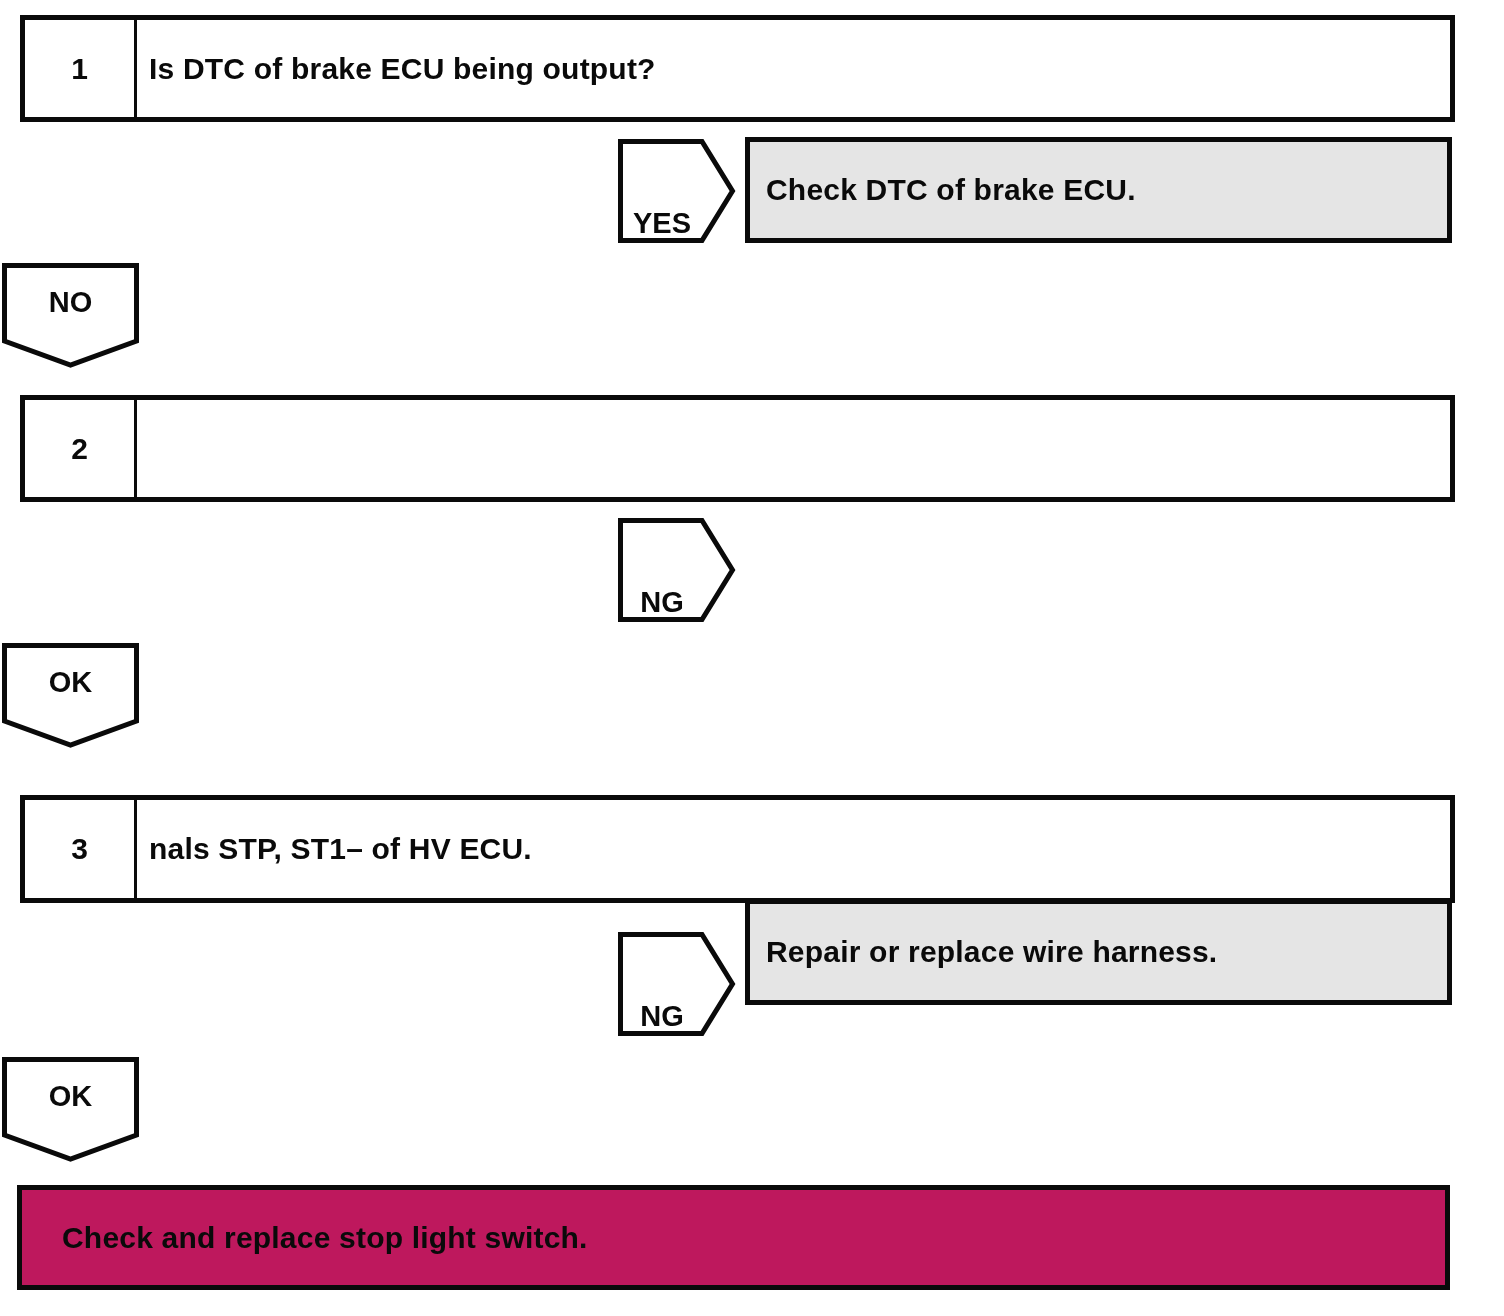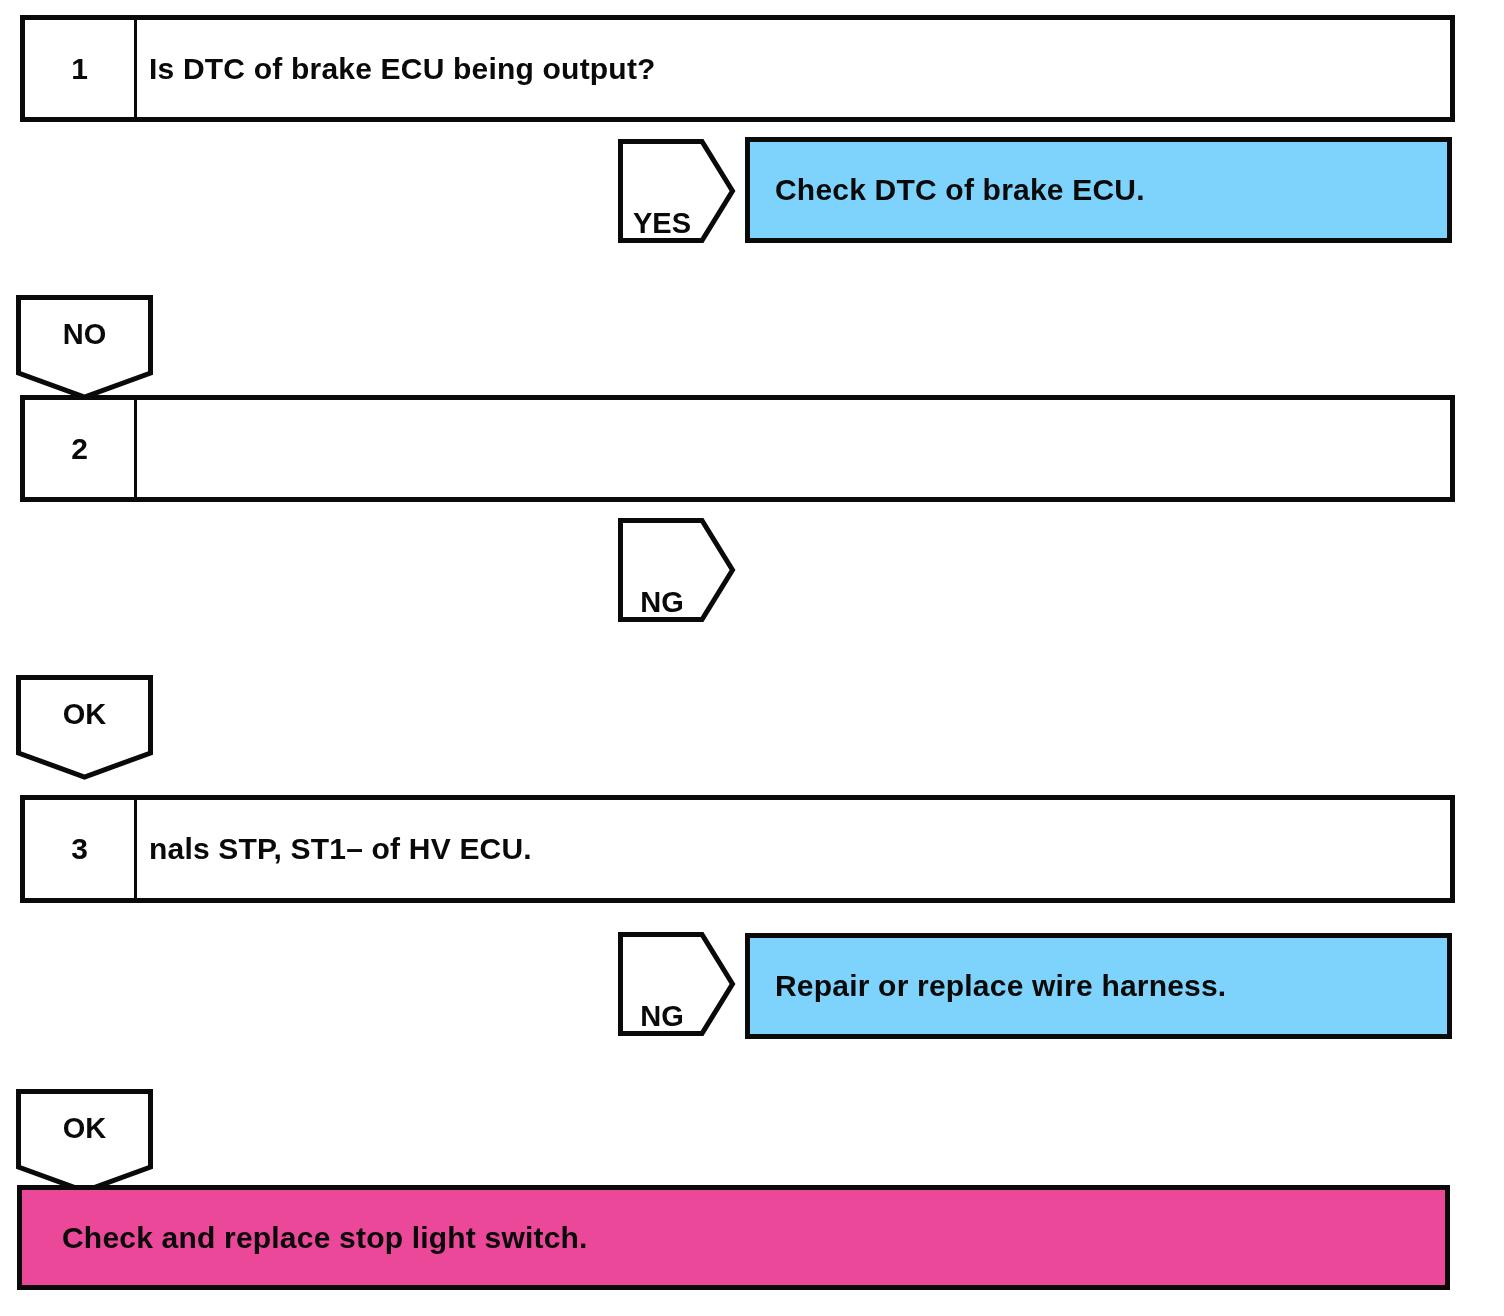--- a/index.html
+++ b/index.html
@@ -42,24 +42,24 @@
     line-height: 38px;
     letter-spacing: 0.2px;
   }
   .step-text div:empty { display: none; }
   .result-box {
     position: absolute;
     left: 745px;
     width: 707px;
     height: 106px;
     border: 5px solid #0a0a0a;
-    background: #7dd3fc;
+    background: #e5e5e5;
     display: flex;
     align-items: center;
-    padding-left: 25px;
+    padding-left: 16px;
     font-size: 30px;
     letter-spacing: 0.2px;
   }
   .pent-right {
     position: absolute;
     left: 618px;
     width: 118px;
     height: 104px;
   }
   .pent-right svg, .pent-down svg { display: block; }
@@ -68,41 +68,40 @@
     left: 0;
     width: 88px;
     top: 50%;
     transform: translateY(-50%);
     text-align: center;
     font-size: 29px;
     margin-top: 32px;
   }
   .pent-down {
     position: absolute;
-    left: 16px;
+    left: 2px;
     width: 137px;
     height: 105px;
-    margin-top: 32px;
   }
   .pent-down-label {
     position: absolute;
     left: 0;
     right: 0;
     top: 23px;
     text-align: center;
     font-size: 29px;
   }
   .final-box {
     position: absolute;
     left: 17px;
     top: 1185px;
     width: 1433px;
     height: 105px;
     border: 5px solid #0a0a0a;
-    background: #ec4899;
+    background: #be185d;
     display: flex;
     align-items: center;
     padding-left: 40px;
     font-size: 30px;
     letter-spacing: 0.2px;
   }
 </style>
 </head>
 <body>
 
@@ -163,21 +162,21 @@
       <div>nals STP, ST1– of HV ECU.</div>
     </div>
   </div>
 
   <div class="pent-right" style="top:932px">
     <svg width="118" height="104" viewBox="0 0 118 104">
       <polygon points="2.5,2.5 84,2.5 114.5,52 84,101.5 2.5,101.5" fill="#ffffff" stroke="#0a0a0a" stroke-width="5" stroke-linejoin="miter"></polygon>
     </svg>
     <span class="pent-right-label">NG</span>
   </div>
-  <div class="result-box" style="top:933px">
+  <div class="result-box" style="top:899px">
     <span>Repair or replace wire harness.</span>
   </div>
 
   <div class="pent-down" style="top:1057px">
     <svg width="137" height="105" viewBox="0 0 137 105">
       <polygon points="2.5,2.5 134.5,2.5 134.5,78 68.5,102 2.5,78" fill="#ffffff" stroke="#0a0a0a" stroke-width="5" stroke-linejoin="miter"></polygon>
     </svg>
     <span class="pent-down-label">OK</span>
   </div>
 

